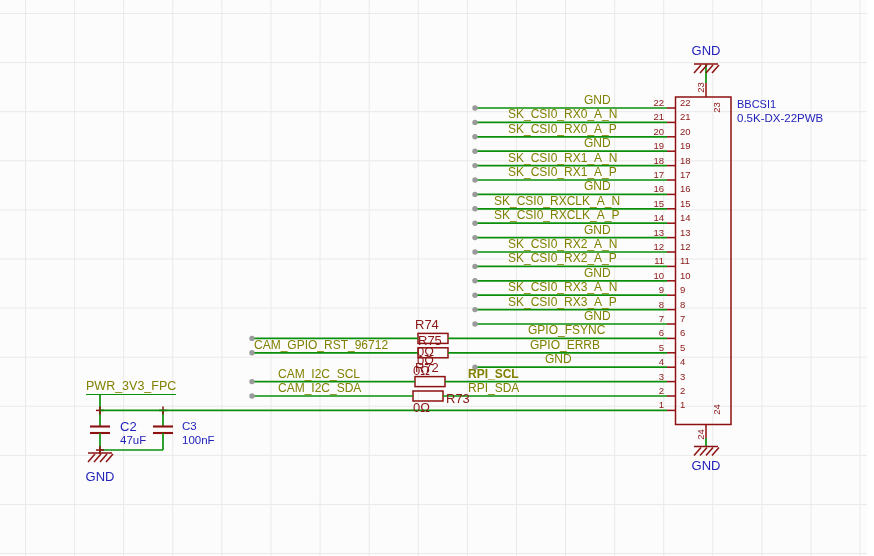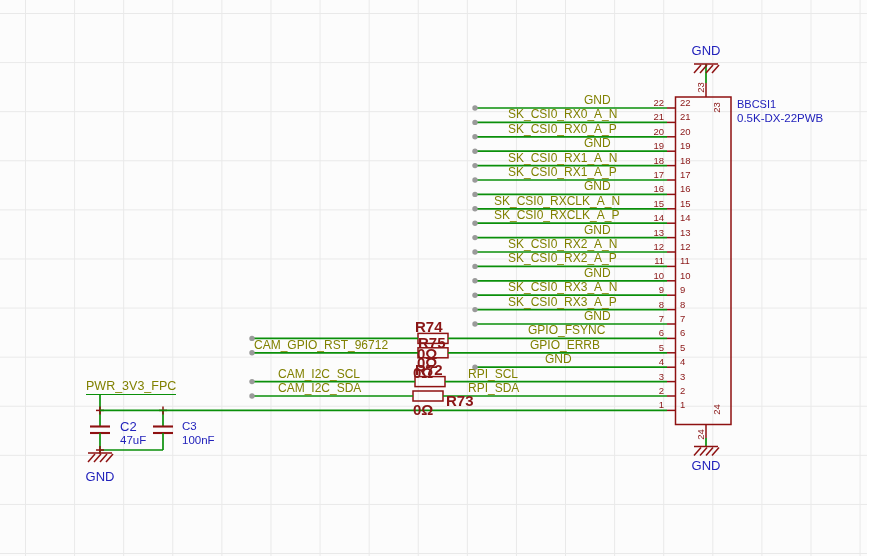--- a/index.html
+++ b/index.html
@@ -12,21 +12,21 @@
     background-position:25px 13px;
     font-family:"Liberation Sans", sans-serif;
   }
   svg{position:absolute;left:0;top:0;}
   .w{stroke:#0a8f0a;stroke-width:1.7;fill:none;}
   .s{stroke:#8e1111;stroke-width:1.5;fill:none;}
   .plate{stroke:#8e1111;stroke-width:2.1;}
   .lbl{position:absolute;white-space:nowrap;line-height:1.15;}
   .net{color:#808000;font-size:12px;}
   .part{color:#2222bb;font-size:12px;}
-  .rlab{color:#8a1616;font-size:15px;font-weight:bold;}
+  .rlab{color:#8a1616;font-size:13px;}
   .pin{color:#8a1616;font-size:9.5px;}
   .num{width:26px;text-align:right;}
   .gnd{width:40px;text-align:center;font-size:13px;}
   .vert{width:22px;height:11px;line-height:11px;text-align:center;transform:rotate(-90deg);}
   .pwr{font-size:12.5px;border-bottom:1.5px solid #0a8f0a;padding-bottom:1px;}
 </style>
 </head>
 <body>
 
 <div class="canvas">
@@ -239,20 +239,20 @@
       <div class="lbl pin" style="left: 680px; top: 328.4px;">6</div>
       <div class="lbl net" style="left: 528px; top: 324.4px;">GPIO_FSYNC</div>
       <div class="lbl pin num" style="left: 638px; top: 342.8px;">5</div>
       <div class="lbl pin" style="left: 680px; top: 342.8px;">5</div>
       <div class="lbl net" style="left: 530px; top: 338.8px;">GPIO_ERRB</div>
       <div class="lbl pin num" style="left: 638px; top: 357.2px;">4</div>
       <div class="lbl pin" style="left: 680px; top: 357.2px;">4</div>
       <div class="lbl net" style="left: 545px; top: 353.2px;">GND</div>
       <div class="lbl pin num" style="left: 638px; top: 371.6px;">3</div>
       <div class="lbl pin" style="left: 680px; top: 371.6px;">3</div>
-      <div class="lbl net" style="left: 468px; top: 367.6px;">RPI_SCL</div>
+      <div class="lbl net" style="left: 468px; top: 367.6px; font-weight: bold;">RPI_SCL</div>
       <div class="lbl pin num" style="left: 638px; top: 386px;">2</div>
       <div class="lbl pin" style="left: 680px; top: 386px;">2</div>
       <div class="lbl net" style="left: 468px; top: 382px;">RPI_SDA</div>
       <div class="lbl pin num" style="left: 638px; top: 400.4px;">1</div>
       <div class="lbl pin" style="left: 680px; top: 400.4px;">1</div>
     </div>
 </div>
 
 </body></html>

